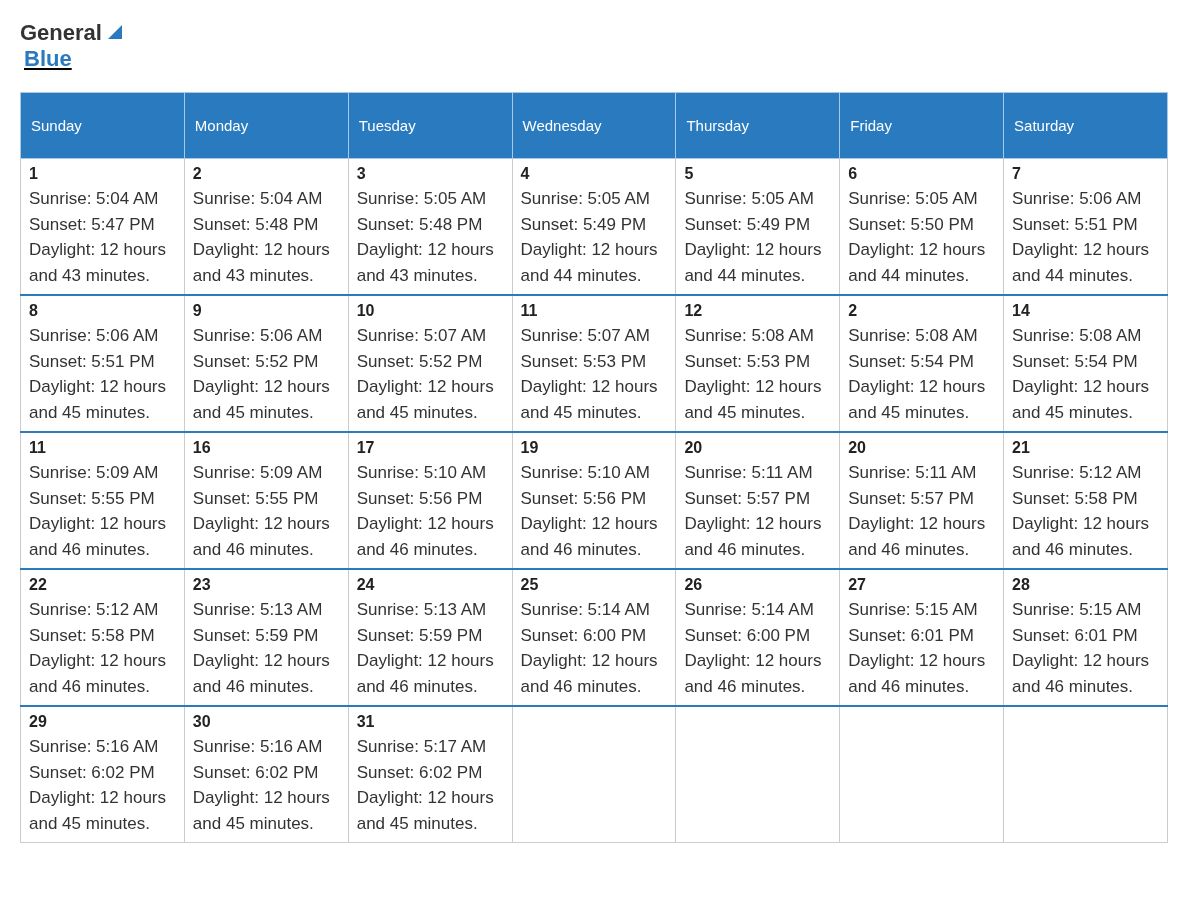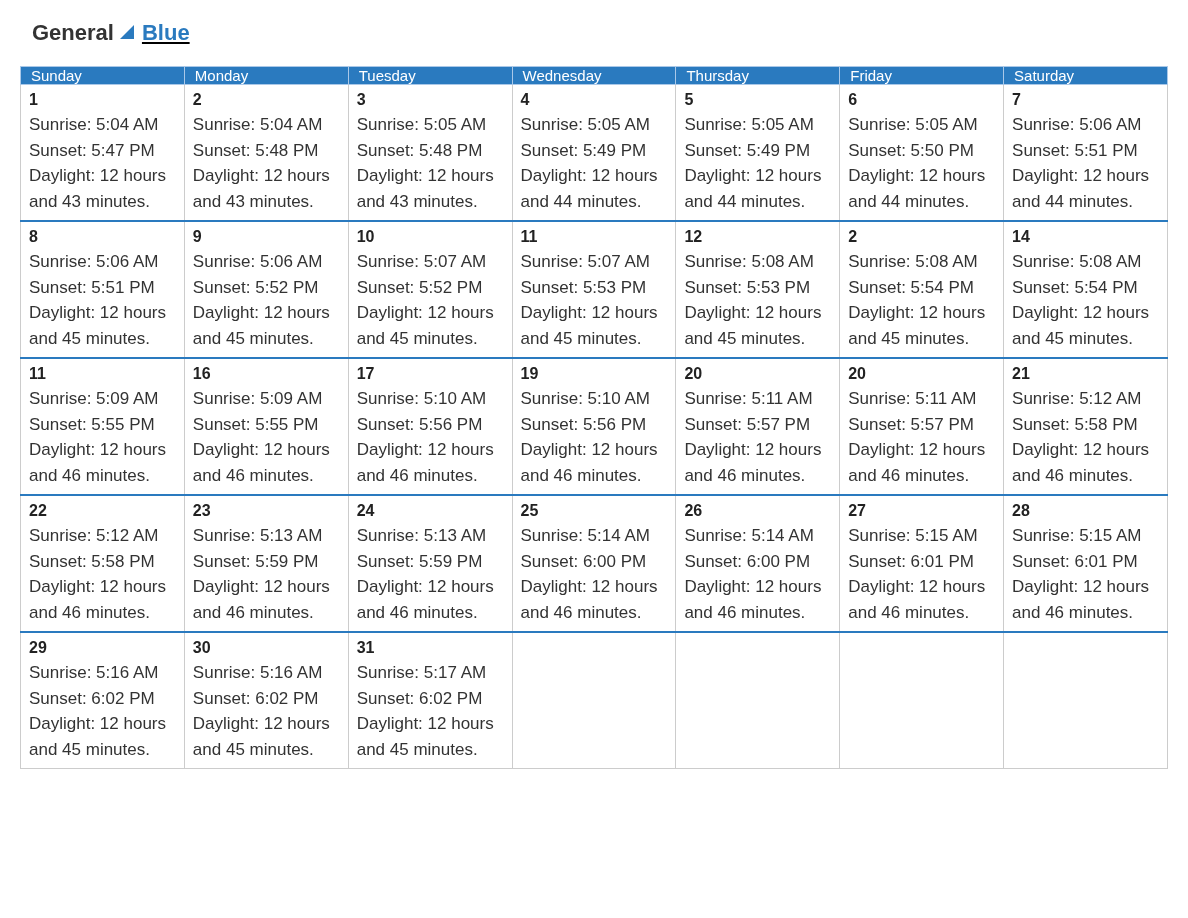--- a/index.html
+++ b/index.html
@@ -30,21 +30,21 @@
       color: #444;
       font-family: Georgia, serif;
     }
     .calendar {
       width: 100%;
       border-collapse: collapse;
     }
     .calendar th {
       background-color: #2a7abf;
       color: #fff;
-      padding: 0 10px;
+      padding: 24px 10px;
       font-size: 15px;
       font-weight: normal;
       text-align: left;
       border: 1px solid #aac8e8;
     }
     .calendar td {
       vertical-align: top;
       padding: 6px 8px;
       border: 1px solid #ccc;
       width: 14.28%;
@@ -62,22 +62,21 @@
       line-height: 1.5;
     }
     .empty-cell {
       background: #fff;
     }
     .row-separator td {
       border-top: 2px solid #2a7abf;
     }
     .logo-wrapper {
       display: flex;
-      flex-direction: row;
-      margin-left: 12px;
+      flex-direction: column;
     }
     .logo-line1 {
       display: flex;
       align-items: center;
     }
     .logo-line2 {
       display: flex;
       align-items: center;
       margin-left: 4px;
       text-decoration: underline;

